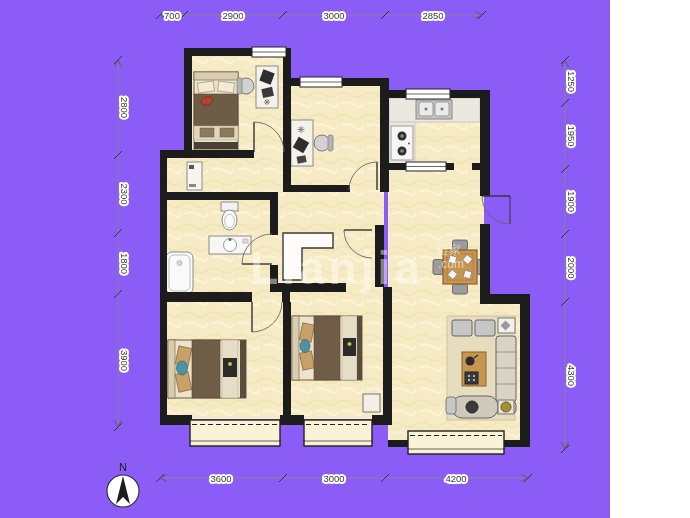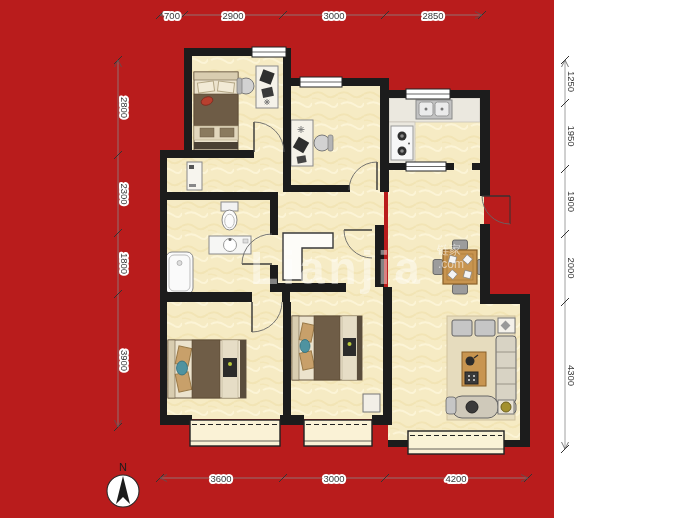--- a/index.html
+++ b/index.html
@@ -1,16 +1,16 @@
 <!DOCTYPE html>
 <html><head>
 <meta charset="utf-8">
 <style>
   html,body{margin:0;padding:0;background:#ffffff;}
-  .stage{position:relative;width:554px;height:518px;background:#b91c1c;font-family:"Liberation Sans",sans-serif;}
+  .stage{position:relative;width:610px;height:518px;background:#8b5cf6;font-family:"Liberation Sans",sans-serif;}
   svg{position:absolute;left:0;top:0;}
   text{font-family:"Liberation Sans","DejaVu Sans",sans-serif;}
   .dimlabel{font-size:9.5px;fill:#3a3a3a;paint-order:stroke;stroke:#ffffff;stroke-width:4px;stroke-linejoin:round;}
   .wm-big{font-size:46px;font-weight:bold;letter-spacing:4px;fill:#ffffff;opacity:0.45;}
   .wm-small{font-size:12px;fill:#ffffff;opacity:0.55;}
   .north{font-size:11px;fill:#1c1c1c;}
 </style>
 </head>
 <body>
 

